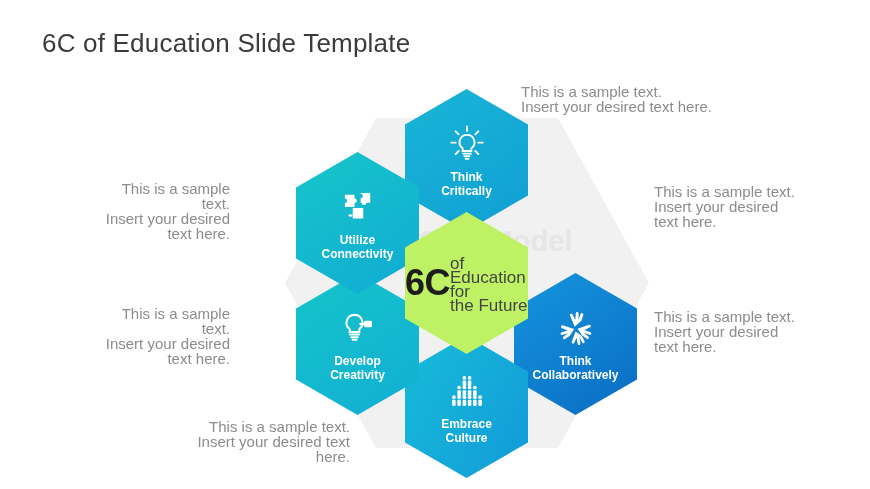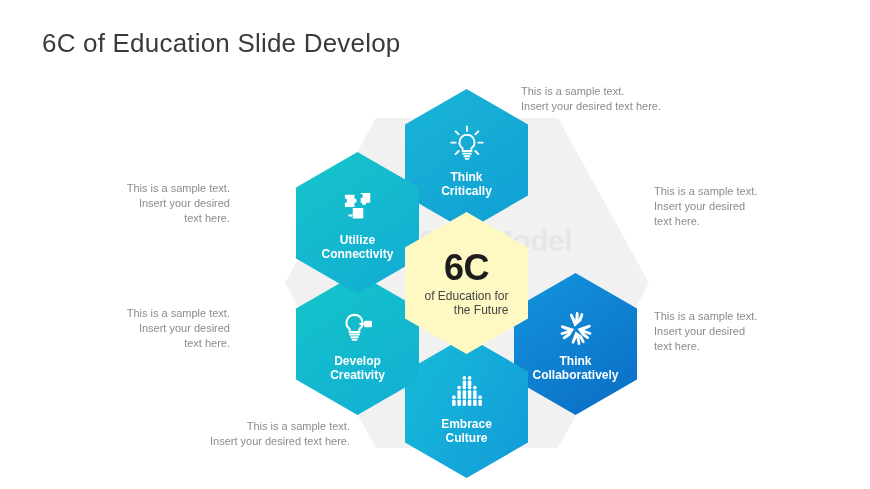--- a/index.html
+++ b/index.html
@@ -116,66 +116,66 @@
 
   
   #hex-center {
     position: absolute;
     left: 373px;
     top: 212px;
     width: 123px;
     height: 142px;
     clip-path: polygon(50% 0%, 100% 25%, 100% 75%, 50% 100%, 0% 75%, 0% 25%);
     -webkit-clip-path: polygon(50% 0%, 100% 25%, 100% 75%, 50% 100%, 0% 75%, 0% 25%);
-    background: #fef9c3;
+    background: #bef264;
     display: flex;
-    flex-direction: column;
+    flex-direction: row;
     align-items: center;
     justify-content: center;
   }
   #center-big {
     font-size: 36px;
     font-weight: bold;
     color: #1d1d1d;
     line-height: 36px;
     letter-spacing: -0.5px;
   }
   #center-sub {
-    font-size: 12px;
+    font-size: 17px;
     color: #444444;
     line-height: 14px;
-    text-align: right;
+    text-align: left;
     margin-top: 3px;
     white-space: pre-line;
   }
 
   
   .note {
     position: absolute;
-    font-size: 11px;
+    font-size: 15px;
     line-height: 15px;
     color: #8c8c8c;
     white-space: pre-line;
   }
   .note.left  { text-align: right; }
   .note.right { text-align: left; }
 
   #note-top-right   { left: 521px; top: 84px;  width: 210px; text-align: left; }
   #note-right-1     { left: 654px; top: 184px; width: 150px; }
   #note-right-2     { left: 654px; top: 309px; width: 150px; }
   #note-left-1      { left: 95px;  top: 181px; width: 135px; }
   #note-left-2      { left: 95px;  top: 306px; width: 135px; }
   #note-bottom-left { left: 160px; top: 419px; width: 190px; text-align: right; }
 </style>
 </head>
 <body>
 
 <div id="slide">
 
-  <div id="title">6C of Education Slide Develop</div>
+  <div id="title">6C of Education Slide Template</div>
 
   <div id="stage">
 
     <div id="bg-hex"></div>
 
     <div id="watermark">
       <span class="wm-ring"></span>
         <span>SlideModel</span>
     </div>
 

